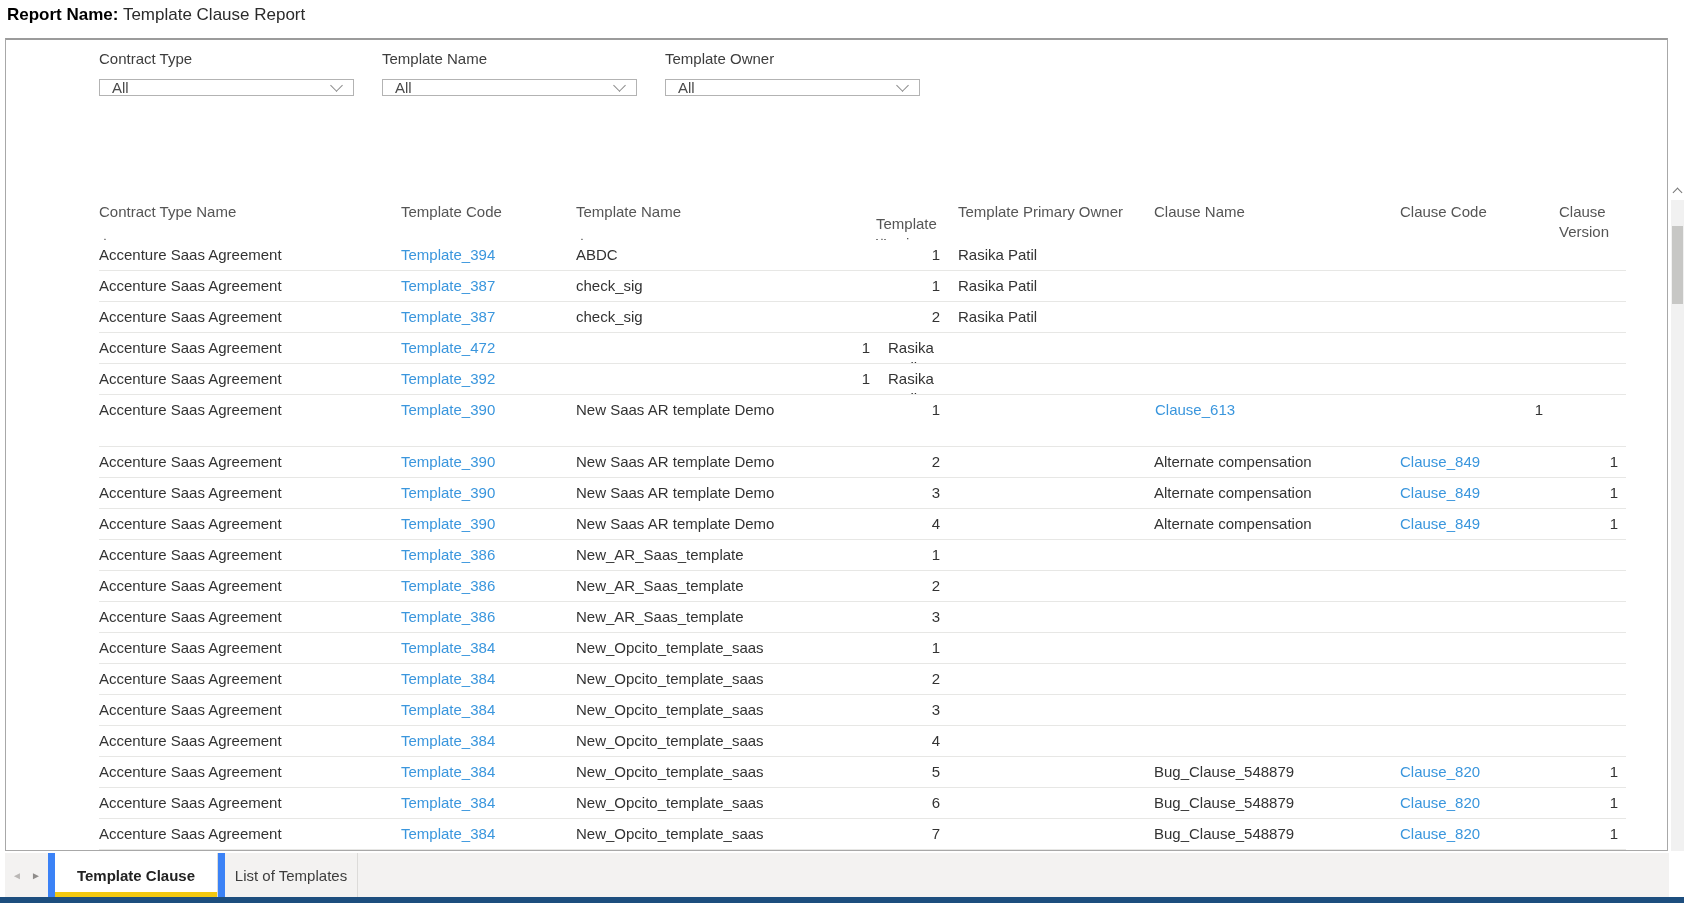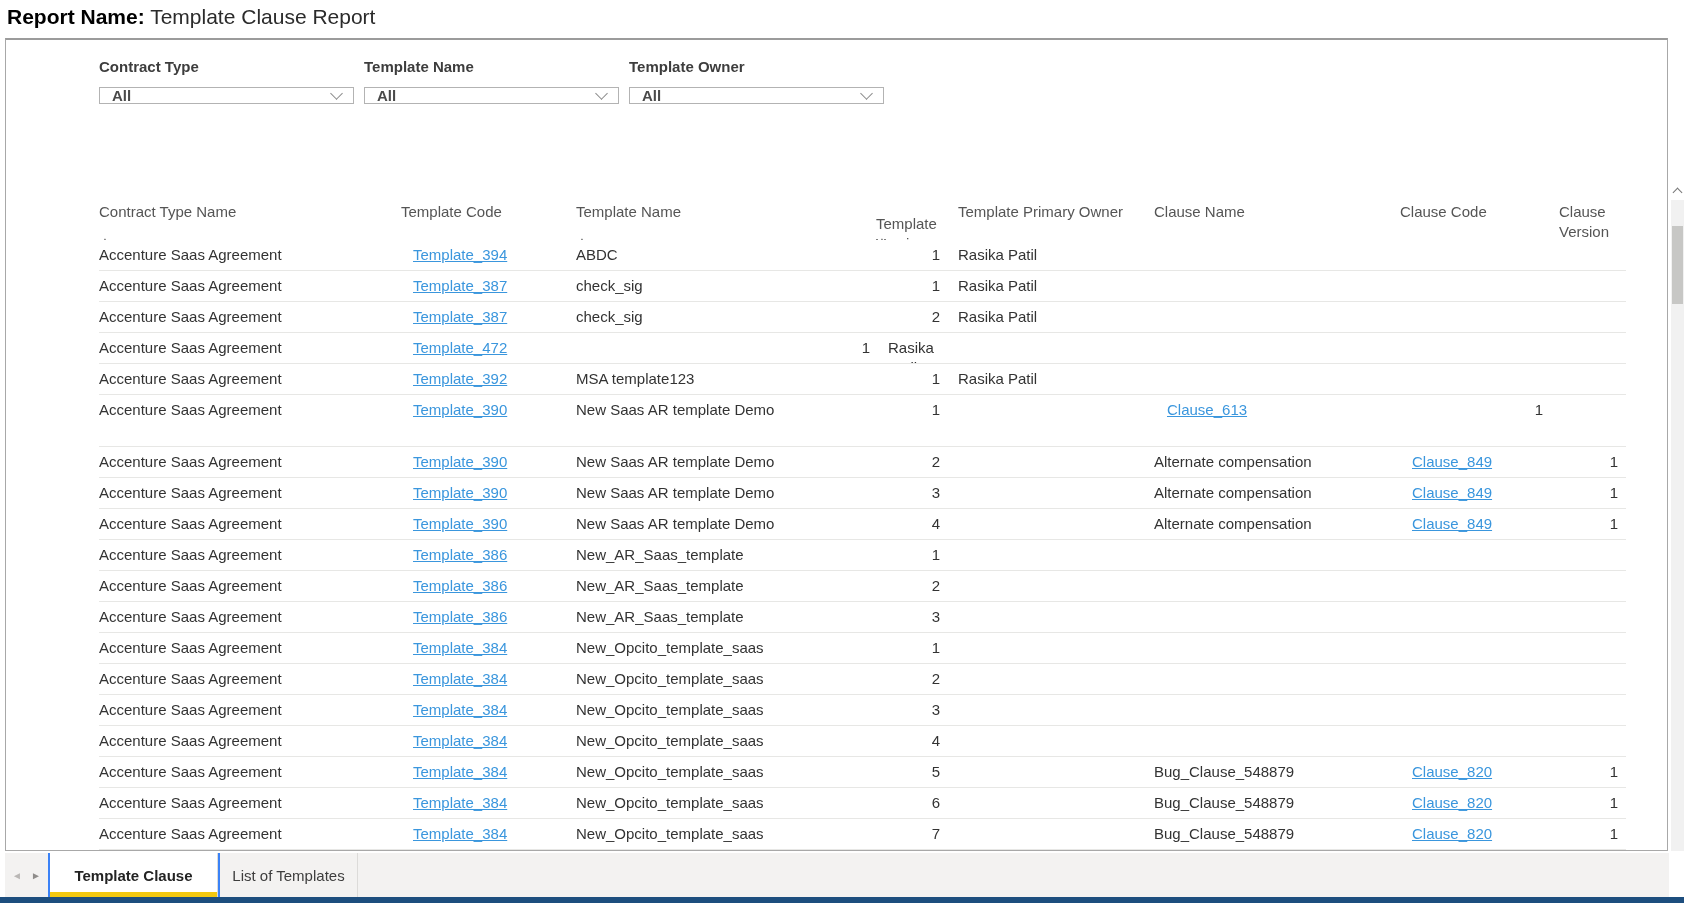--- a/index.html
+++ b/index.html
@@ -1,29 +1,29 @@
 <!DOCTYPE html>
 <html><head>
 <meta charset="utf-8">
 <style>
   * { margin:0; padding:0; box-sizing:border-box; }
   html,body { width:1684px; height:903px; background:#fff; overflow:hidden;
               font-family:"Liberation Sans","DejaVu Sans",sans-serif; }
 
   
-  .page-title { position:absolute; left:7px; top:5px; font-size:21px; color:#1a1a1a; white-space:nowrap; }
+  .page-title { position:absolute; left:7px; top:5px; font-size:17px; color:#1a1a1a; white-space:nowrap; }
   .page-title .t-label { font-weight:700; color:#000; }
   .page-title .t-value { font-weight:400; color:#2b2b2b; }
 
   
   .card { position:absolute; left:5px; top:38px; width:1663px; height:813px;
           background:#fff; border:1px solid #a8a8a8; border-top:2px solid #9b9b9b; }
 
   
-  .filters { position:absolute; left:93px; top:18px; display:flex; gap:10px;font-weight:bold; }
+  .filters { position:absolute; left:93px; top:10px; display:flex; gap:28px; }
   .filter { width:255px; }
   .filter .f-label { font-size:15px; color:#3d3d3d; display:block; margin-bottom:12px; }
   .dropdown { height:17px; border:1px solid #b3b3b3; background:#fff; display:flex;
               align-items:center; justify-content:space-between; padding:0 12px; cursor:pointer; }
   .dropdown .d-value { font-size:15px; color:#4a4a4a; }
   .chev { width:9px; height:9px; border-right:1px solid #8a8a8a; border-bottom:1px solid #8a8a8a;
           transform:rotate(45deg); margin-top:-5px; }
 
   
   .thead { position:absolute; left:93px; top:158px; width:1527px; height:58px;
@@ -40,41 +40,41 @@
   .tbody { position:absolute; left:93px; top:200px; width:1527px; }
   .trow { display:grid; grid-template-columns:302px 175px 300px 70px 200px 245px 160px 75px;
           height:31px; border-bottom:1px solid #e7e7e5; background:#fff; }
   .trow.tall { height:52px; }
   .tcell { font-size:15px; color:#333; padding-top:5px; line-height:20px; overflow:hidden; }
   .tcell.c3 { text-align:right; padding-right:6px; }
   .tcell.c4 { padding-left:12px; }
   .tcell.c5 { padding-left:8px; }
   .tcell.c6 { padding-left:9px; }
   .tcell.c7 { text-align:right; padding-right:8px; }
-  .cell-link { color:#3A96DD; text-decoration:underline; cursor:pointer;margin-left:12px; }
+  .cell-link { color:#3A96DD; cursor:pointer; }
 
   
   .vscroll { position:absolute; left:1671px; top:180px; width:13px; height:671px; }
   .vs-up { position:absolute; top:0; left:0; width:13px; height:20px; background:#fff;
            display:flex; align-items:center; justify-content:center; cursor:pointer; }
   .vs-up .chev-up { width:7px; height:7px; border-left:1px solid #777; border-top:1px solid #777;
            transform:rotate(45deg); margin-top:4px; }
   .vs-track { position:absolute; top:20px; left:0; width:13px; height:651px; background:#f1f1f1; }
   .vs-thumb { position:absolute; top:26px; left:1px; width:11px; height:78px; background:#c7c7c5; cursor:pointer; }
 
   
   .tabstrip { position:absolute; left:5px; top:853px; width:1664px; height:44px; background:#f3f2f1; }
   .nav-arrows { position:absolute; left:0; top:0; width:43px; height:44px; display:flex;
                 align-items:center; justify-content:center; gap:9px; }
   .nav-arrow { font-size:10px; cursor:pointer; }
   .nav-prev { color:#b9b7b5; }
   .nav-next { color:#8f8d8b; }
   .tab { position:absolute; top:0; height:44px; display:flex; align-items:center;
          justify-content:center; font-size:15px; cursor:pointer;
-         border-left:2px solid #3b82f6; border-right:1px solid #dcdbd9; }
+         border-left:7px solid #3b82f6; border-right:1px solid #dcdbd9; }
   .tab-active { left:43px; width:170px; background:#fff; font-weight:700; color:#232323; }
   .tab-active .active-bar { position:absolute; left:0; bottom:0; width:100%; height:5px; background:#F2C811; }
   .tab-plain { left:213px; width:140px; color:#3d3d3d; background:transparent; }
 
   .bottom-bar { position:absolute; left:0; top:897px; width:1684px; height:6px; background:#1d4e7e; }
 </style>
 </head>
 <body>
 
 <div class="page-title">
@@ -174,21 +174,20 @@
         <div class="tcell c1"><span class="cell-link">Template_472</span></div>
         <div class="tcell c3">1</div>
         <div class="tcell c4">Rasika Patil</div>
         <div class="tcell c5"></div>
         <div class="tcell c6"></div>
         <div class="tcell c7"></div>
       </div>
       <div class="trow">
         <div class="tcell c0">Accenture Saas Agreement</div>
         <div class="tcell c1"><span class="cell-link">Template_392</span></div>
-        <div class="tcell c2">MSA template123</div>
         <div class="tcell c3">1</div>
         <div class="tcell c4">Rasika Patil</div>
         <div class="tcell c5"></div>
         <div class="tcell c6"></div>
         <div class="tcell c7"></div>
       </div>
       <div class="trow tall">
         <div class="tcell c0">Accenture Saas Agreement</div>
         <div class="tcell c1"><span class="cell-link">Template_390</span></div>
         <div class="tcell c2">New Saas AR template Demo</div>

